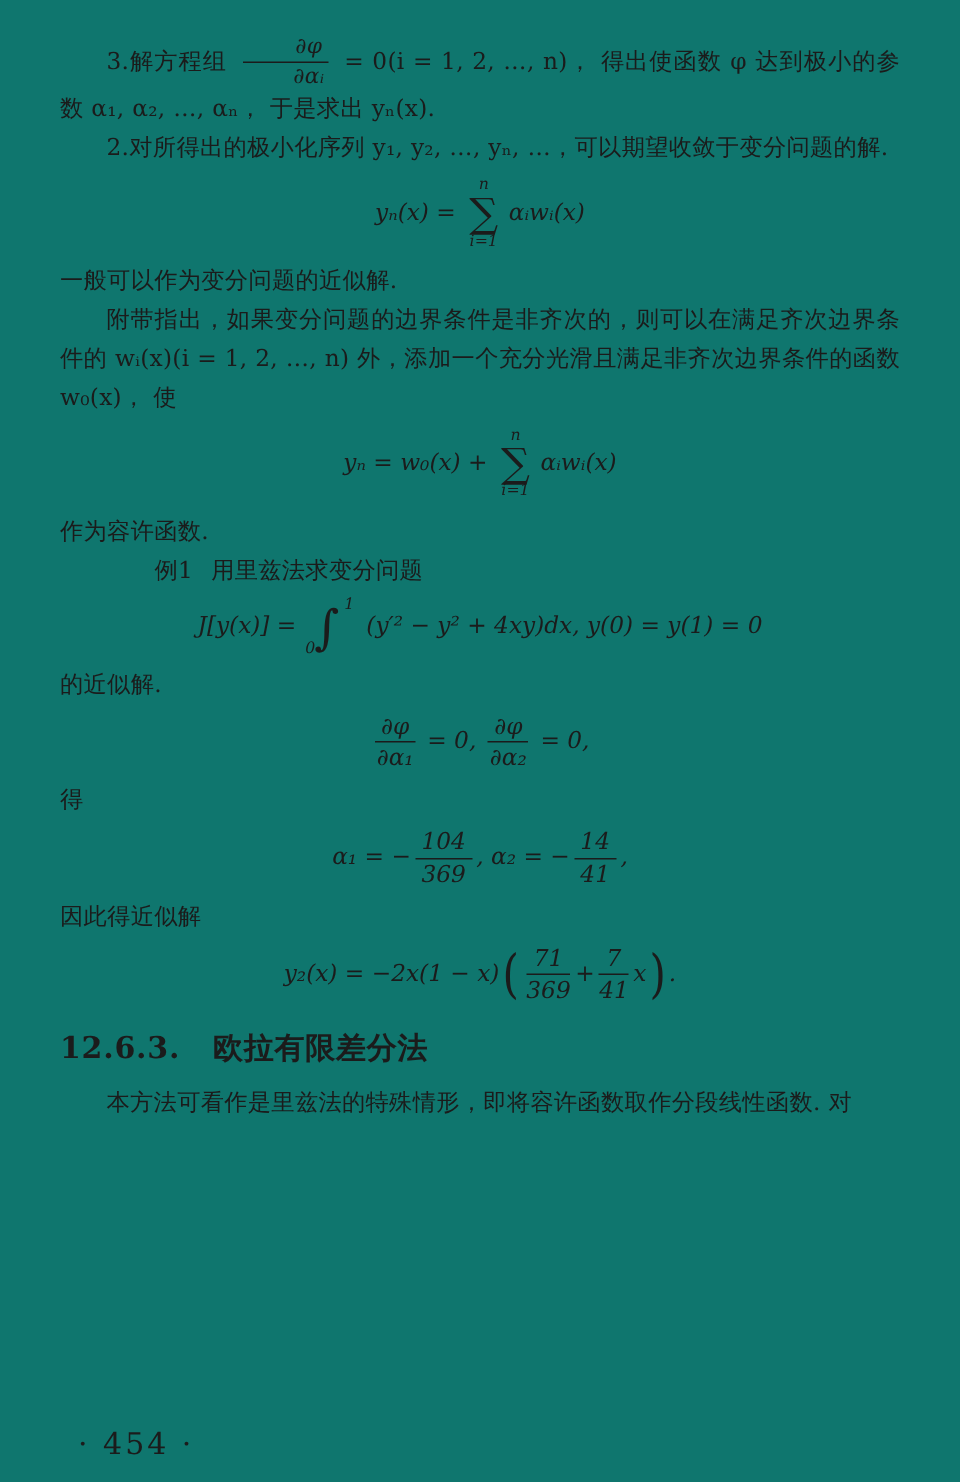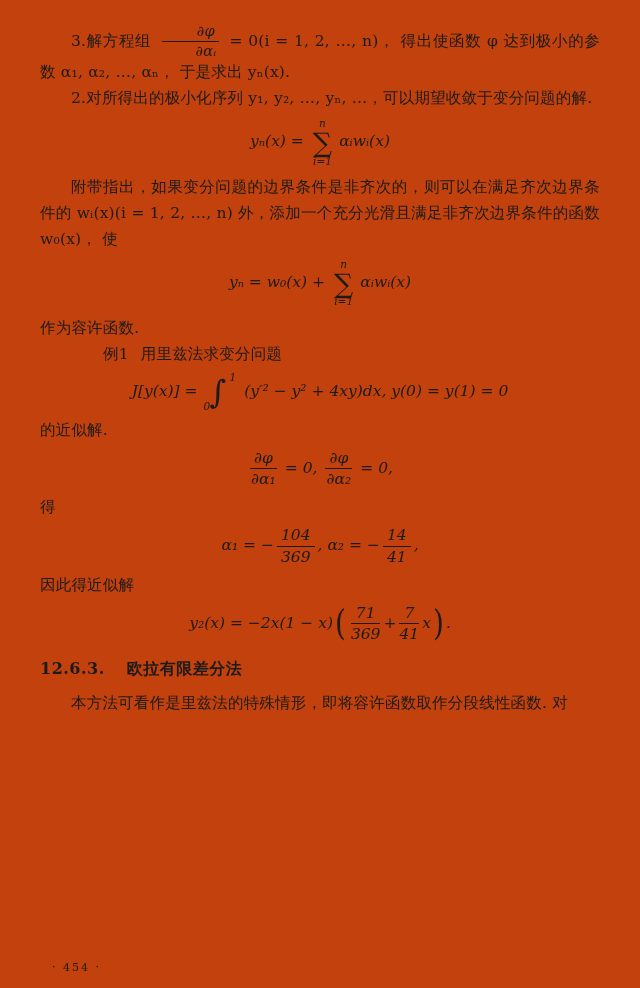--- a/index.html
+++ b/index.html
@@ -8,21 +8,21 @@
     background: #f7f6f2;
     font-family: "DejaVu Serif", "Liberation Serif", serif;
     color: #1b1b1b;
     overflow: hidden;
   }
   .sheet {
     position: relative;
     width: 640px; height: 988px;
     box-sizing: border-box;
     padding: 24px 40px 0 40px;
-    background: #c2410c;
+    background: #0f766e;
   }
   p.body {
     margin: 0;
     font-size: 15.5px;
     line-height: 26px;
     text-align: justify;
     letter-spacing: 0.2px;
   }
   .indent { text-indent: 2em; }
   .formula {
@@ -74,31 +74,31 @@
     display: inline-block;
     vertical-align: middle;
     font-size: 28px;
     font-style: normal;
     transform: scaleY(1.25);
     margin: 0 2px;
     line-height: 1;
   }
   .section-heading {
     margin: 16px 0 10px 0;
-    font-size: 16px;
+    font-size: 20px;
     font-weight: bold;
     font-family: "DejaVu Sans", "Liberation Sans", sans-serif;
     letter-spacing: 0.5px;
   }
   .section-heading .sec-num { margin-right: 22px; font-family: "DejaVu Serif", serif; }
   .example-label { font-weight: normal; margin-right: 12px; margin-left: 32px; }
   .page-number {
     position: absolute;
     left: 52px; bottom: 14px;
-    font-size: 11px;
+    font-size: 20px;
     letter-spacing: 2px;
   }
   .tight { margin-top: 2px; }
 </style>
 </head>
 <body>
 
 <div class="sheet">
 
   <p class="body indent"><span>3.解方程组 </span><span class="frac frac-inline"><span class="num">∂φ</span><span class="den">∂αᵢ</span></span><span> = 0(i = 1, 2, …, n)， 得出使函数 φ 达到极小的参数 α₁, α₂, …, αₙ， 于是求出 yₙ(x).</span></p>
@@ -107,20 +107,21 @@
 
 
   <div class="formula">
     <span>yₙ(x) =</span><span class="bigop">
         <span class="lim">n</span>
         <span class="op">∑</span>
         <span class="lim">i=1</span>
       </span><span>αᵢwᵢ(x)</span>
   </div>
 
+  <p class="body">一般可以作为变分问题的近似解.</p>
 
   <p class="body indent">附带指出，如果变分问题的边界条件是非齐次的，则可以在满足齐次边界条件的 wᵢ(x)(i = 1, 2, …, n) 外，添加一个充分光滑且满足非齐次边界条件的函数 w₀(x)， 使</p>
 
   <div class="formula">
     <span>yₙ = w₀(x) +</span><span class="bigop">
         <span class="lim">n</span>
         <span class="op">∑</span>
         <span class="lim">i=1</span>
       </span><span>αᵢwᵢ(x)</span>
   </div>

